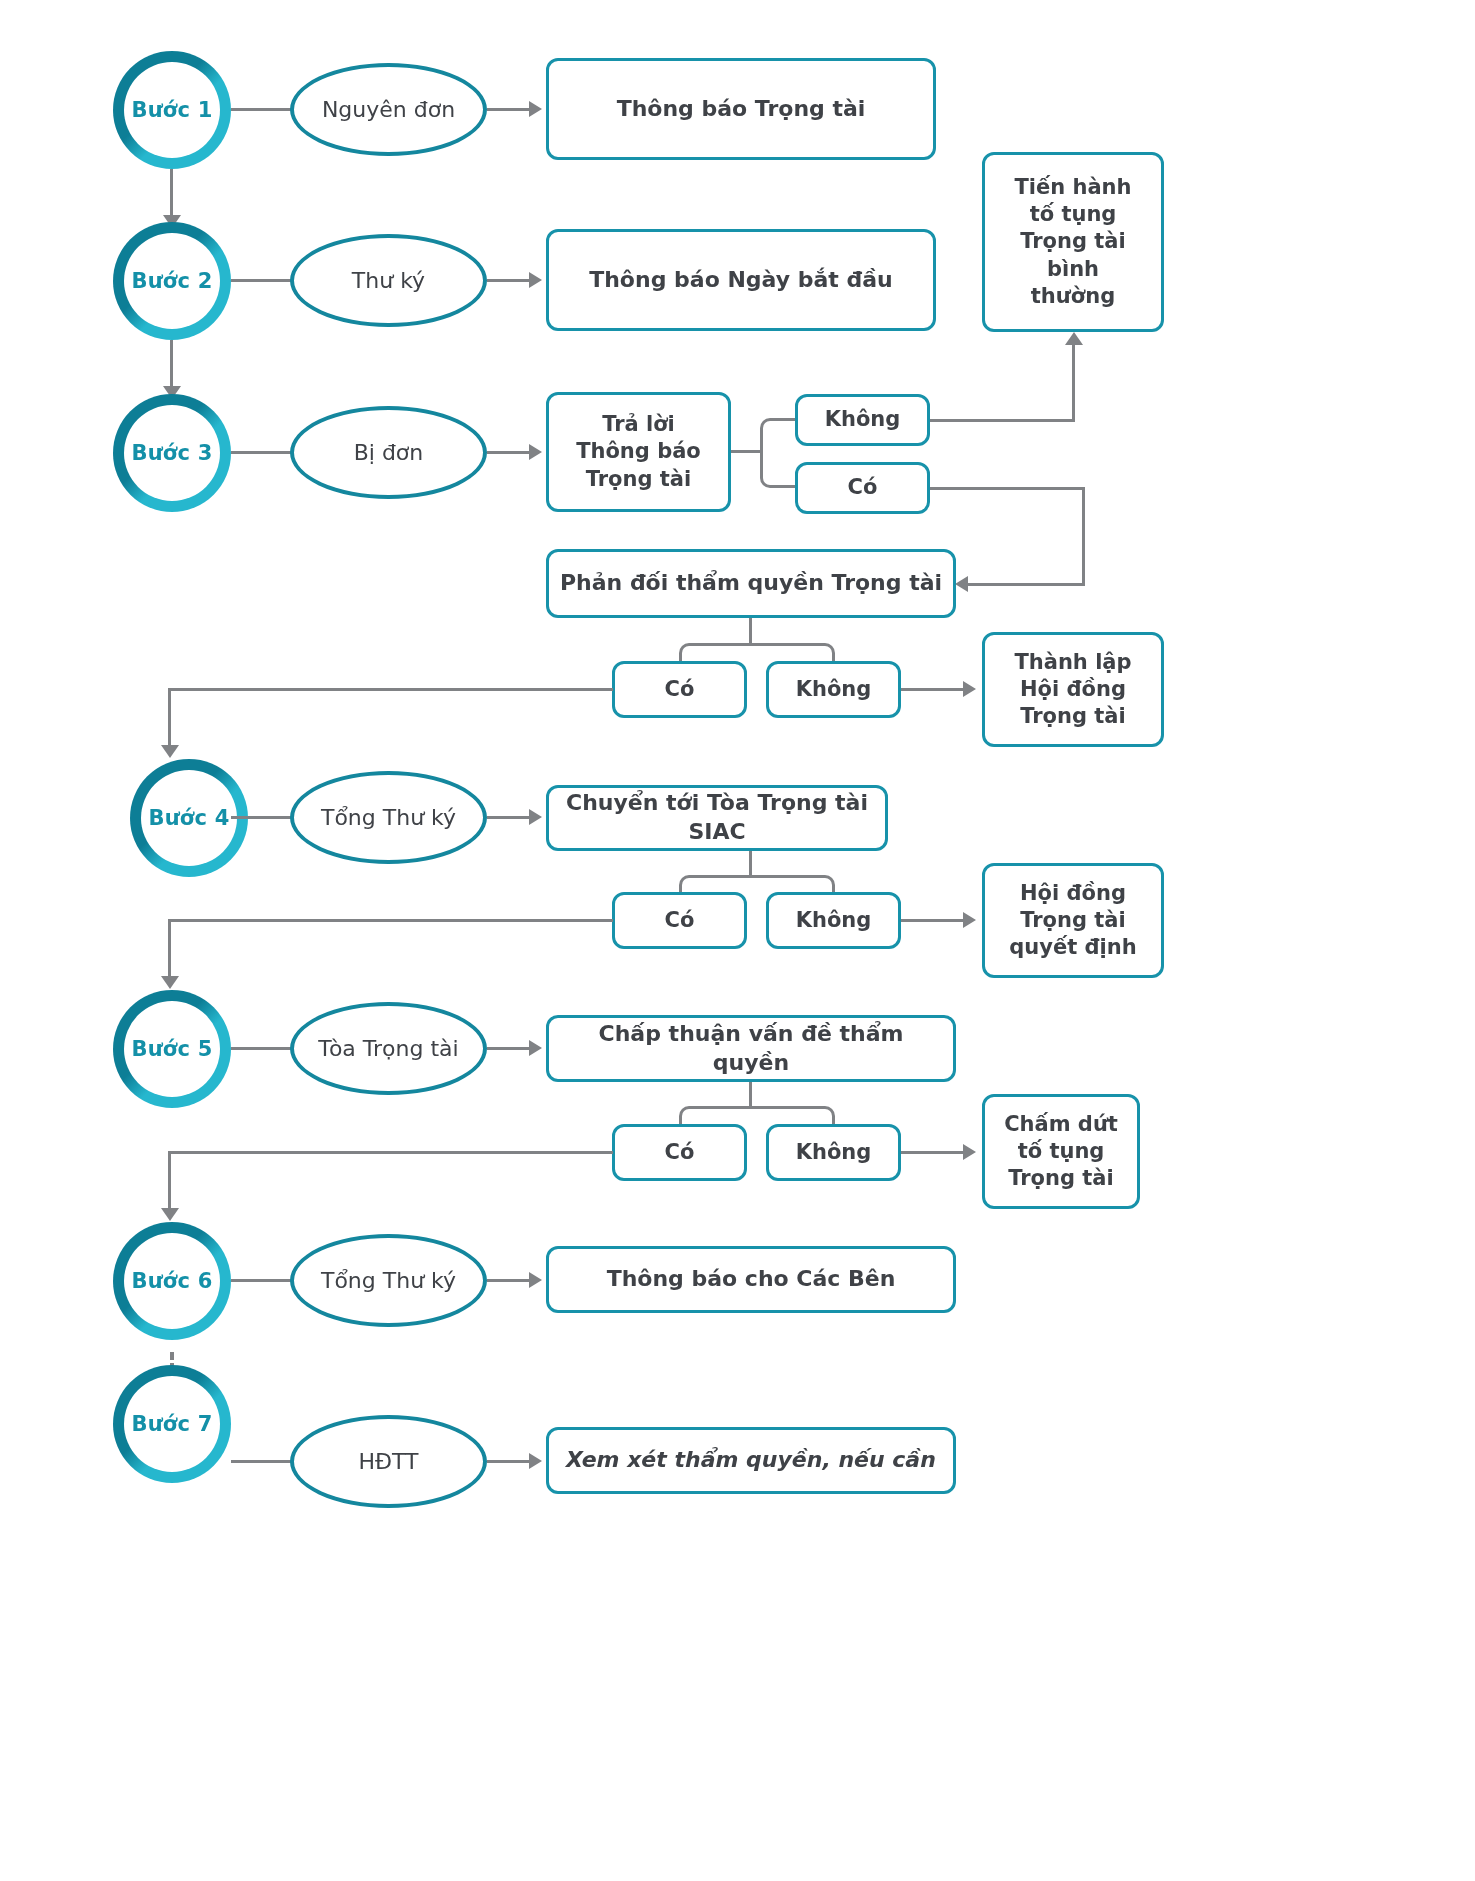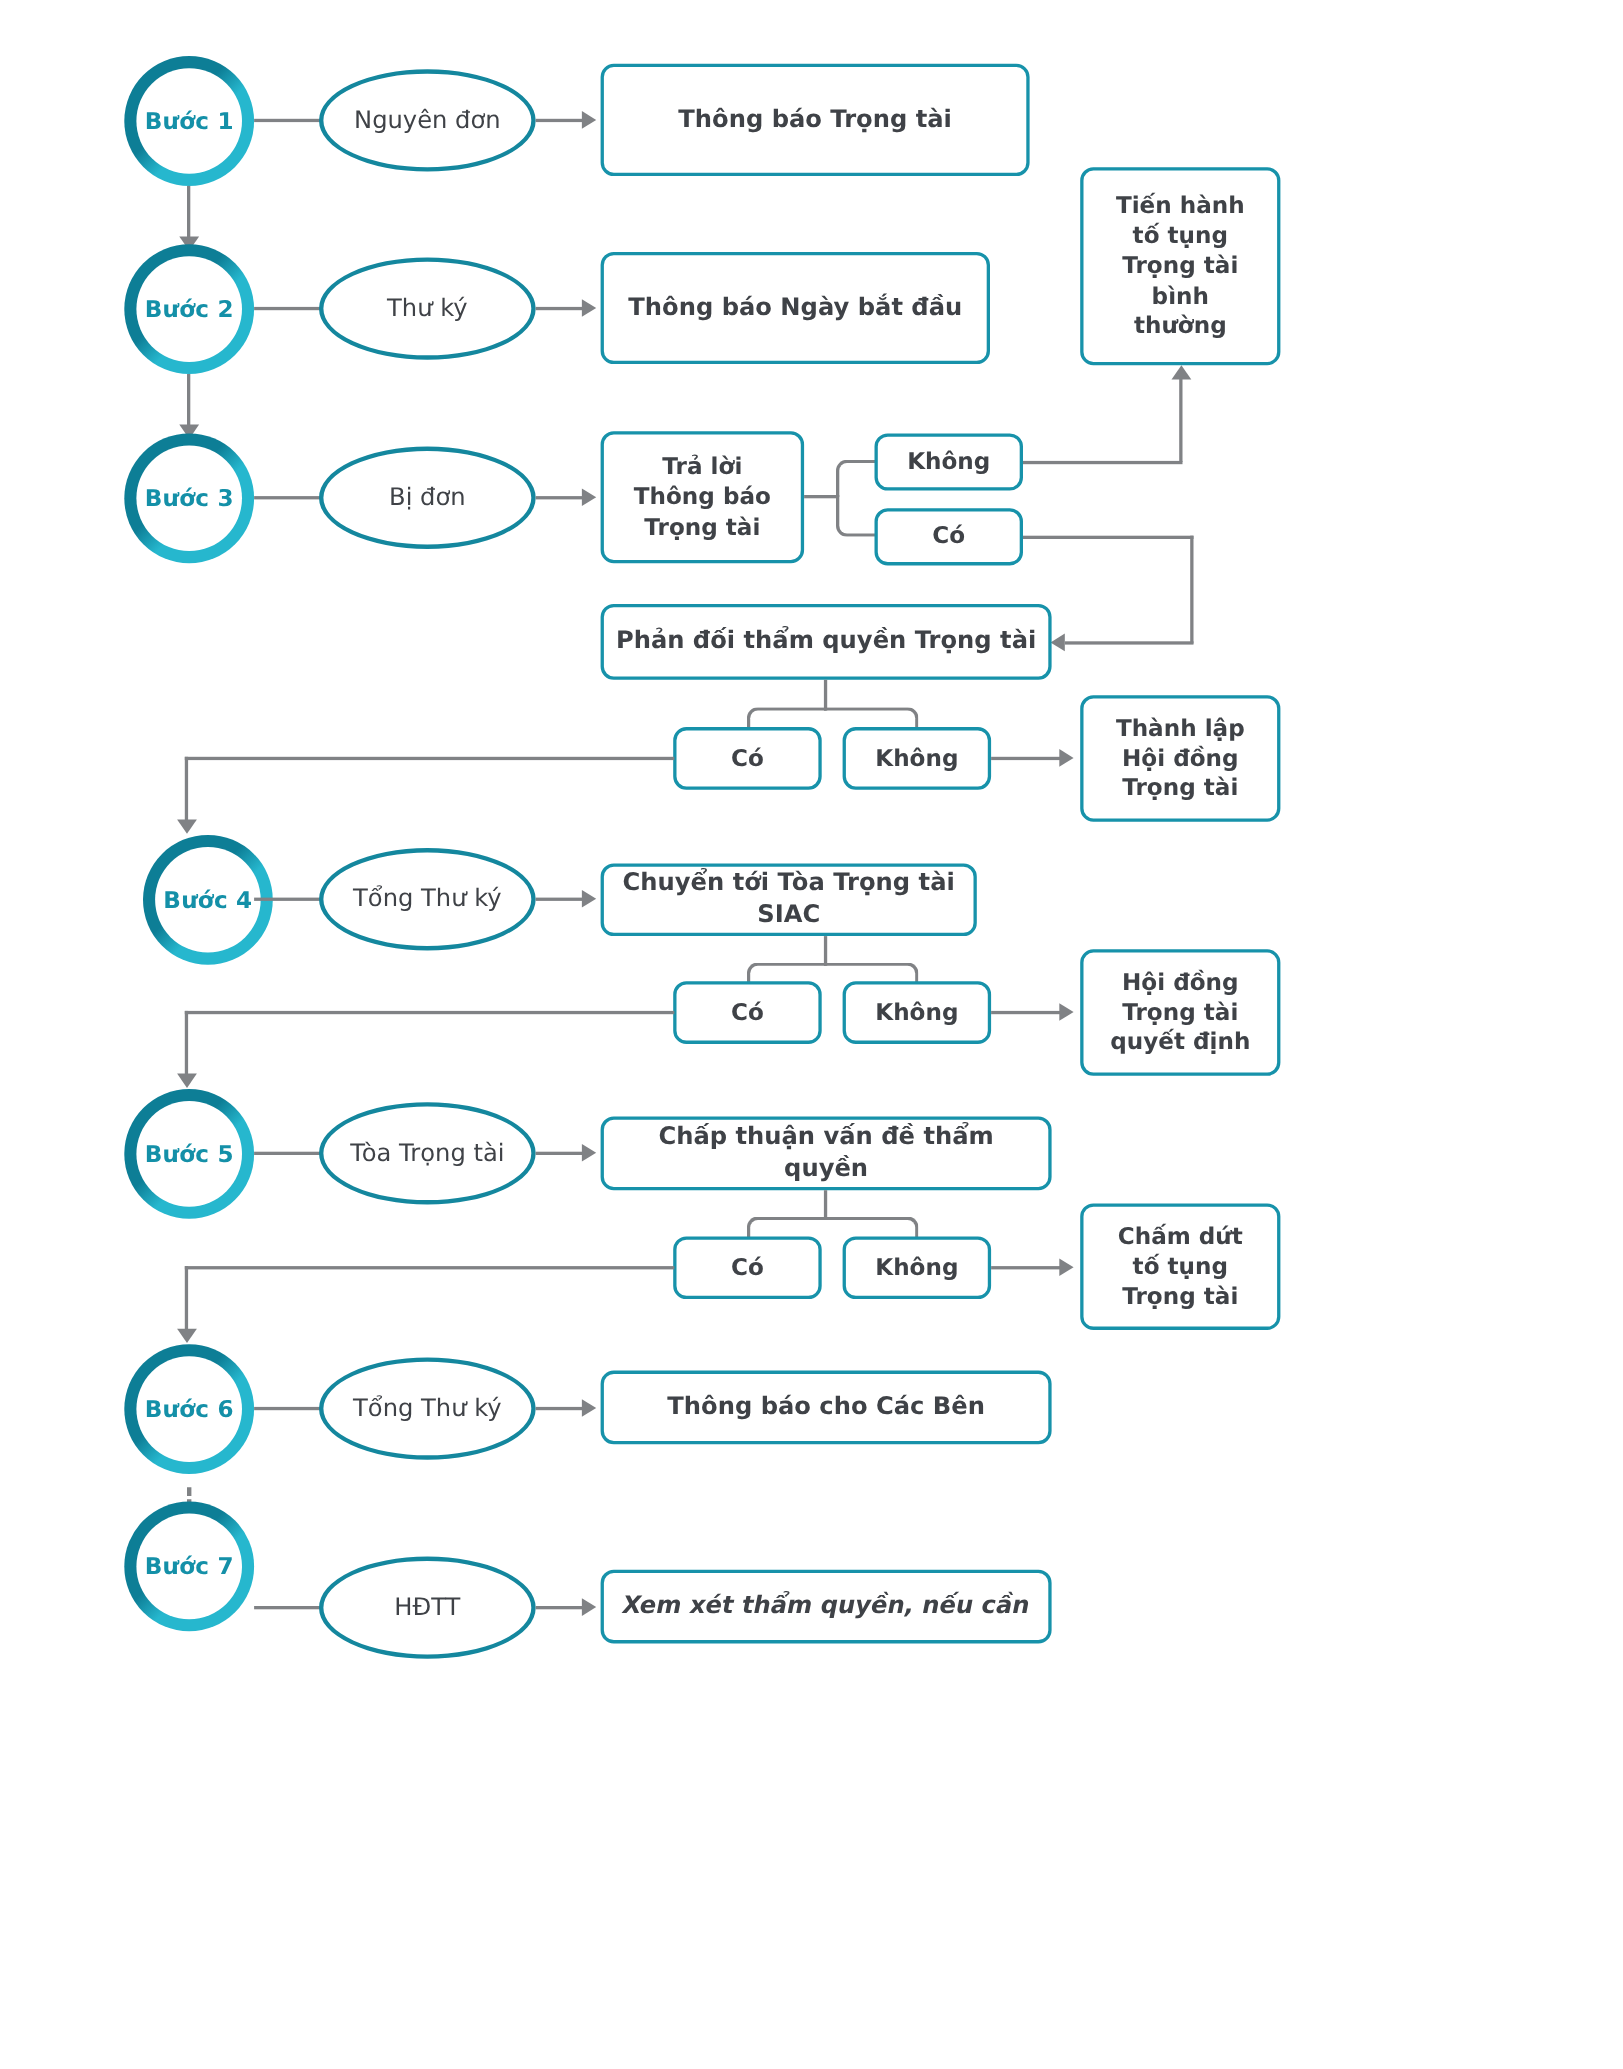--- a/index.html
+++ b/index.html
@@ -102,21 +102,21 @@
 
   <div class="step-circle" style="left:113px;top:222px;">
     <span>Bước 2</span>
   </div>
   <div class="ln lnh" style="left:231px;top:279px;width:61px;"></div>
   <div class="ellipse" style="left:290px;top:234px;width:197px;height:93px;">
     <span>Thư ký</span>
   </div>
   <div class="ln lnh" style="left:487px;top:279px;width:45px;"></div>
   <div class="arrow-r" style="left:529px;top:272px;"></div>
-  <div class="rbox" style="left:546px;top:229px;width:354px;height:102px;">
+  <div class="rbox" style="left:546px;top:229px;width:390px;height:102px;">
     <span>Thông báo Ngày bắt đầu</span>
   </div>
 
   <div class="ln lnv" style="left:170px;top:340px;height:51px;"></div>
   <div class="arrow-d" style="left:163px;top:386px;"></div>
 
   <div class="step-circle" style="left:113px;top:394px;">
     <span>Bước 3</span>
   </div>
   <div class="ln lnh" style="left:231px;top:451px;width:61px;"></div>
@@ -241,21 +241,21 @@
 
   <div class="rbox small" style="left:612px;top:1124px;width:135px;height:57px;">
     <span>Có</span>
   </div>
   <div class="rbox small" style="left:766px;top:1124px;width:135px;height:57px;">
     <span>Không</span>
   </div>
 
   <div class="ln lnh" style="left:901px;top:1151px;width:64px;"></div>
   <div class="arrow-r" style="left:963px;top:1144px;"></div>
-  <div class="rbox multi" style="left:982px;top:1094px;width:182px;height:115px;">
+  <div class="rbox multi" style="left:982px;top:1094px;width:158px;height:115px;">
     <span>Chấm dứt
 tố tụng
 Trọng tài</span>
   </div>
 
   <div class="ln lnh" style="left:168px;top:1151px;width:445px;"></div>
   <div class="ln lnv" style="left:168px;top:1151px;height:62px;"></div>
   <div class="arrow-d" style="left:161px;top:1208px;"></div>
 
   <div class="step-circle" style="left:113px;top:1222px;">

